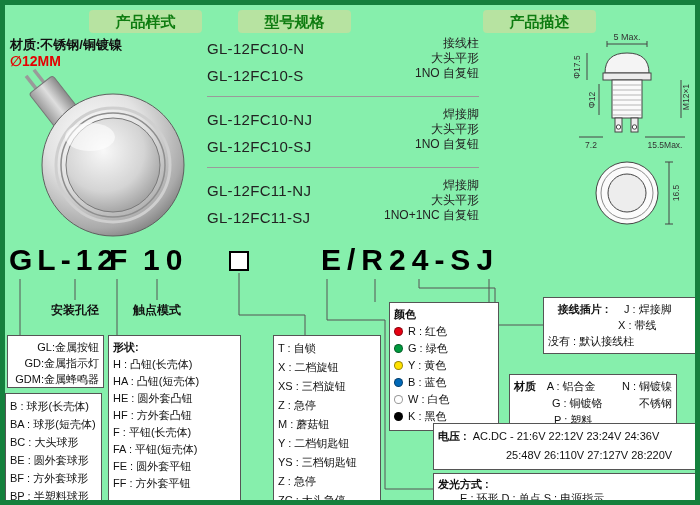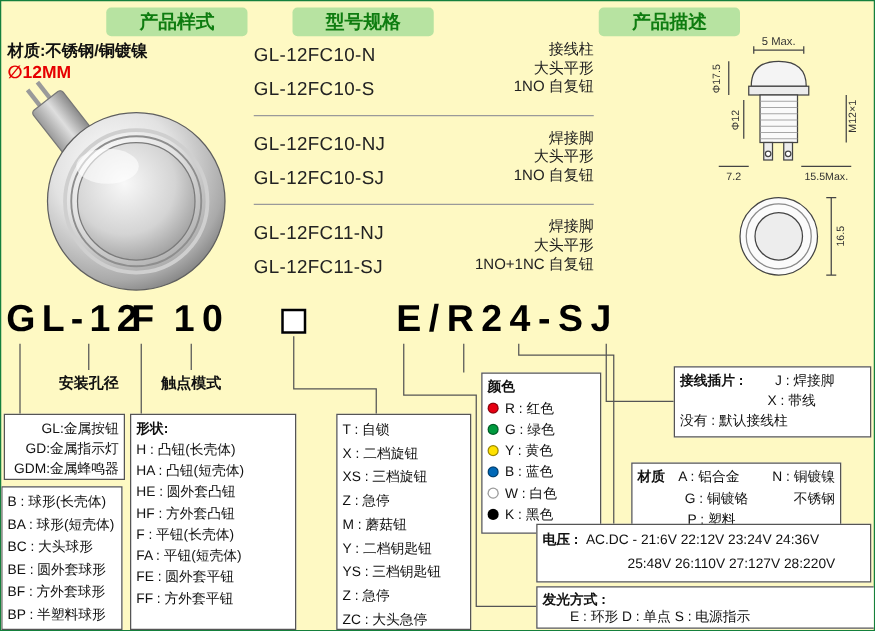--- a/index.html
+++ b/index.html
@@ -1,20 +1,20 @@
 <!DOCTYPE html>
 <html><head>
 <meta charset="utf-8">
 <style>
   * { margin:0; padding:0; box-sizing:border-box; }
   body { background:#ffffff; }
   .page {
-    position:relative; width:700px; height:505px; background:#fef9c3;
+    position:relative; width:700px; height:505px; background:#86efac;
     font-family:"Liberation Sans","DejaVu Sans",sans-serif; color:#111;
-    overflow:hidden; border:1px solid #15803d;
+    overflow:hidden; border:5px solid #15803d;
   }
   .pill {
     position:absolute; top:5px; height:23px; width:113px;
     background:#b7e3a1; color:#0e7c10; font-size:15px; font-weight:bold;
     text-align:center; line-height:23px; border-radius:4px;
   }
   .material-line { position:absolute; left:5px; top:31px; font-size:13px; font-weight:bold; }
   .diameter-line { position:absolute; left:5px; top:48px; font-size:14px; font-weight:bold; color:#e60000; }
 
   .model-table { position:absolute; left:202px; top:30px; width:272px; }
@@ -226,33 +226,33 @@
     <div>X :  二档旋钮</div>
     <div>XS : 三档旋钮</div>
     <div>Z :  急停</div>
     <div>M :  蘑菇钮</div>
     <div>Y :  二档钥匙钮</div>
     <div>YS : 三档钥匙钮</div>
     <div>Z :  急停</div>
     <div>ZC : 大头急停</div>
   </div>
 
-  <div class="spec-box lh17" style="left:384px; top:297px; width:96px; height:129px;">
+  <div class="spec-box lh17" style="left:384px; top:297px; width:110px; height:129px;">
     <div class="box-color-label">颜色</div>
     <div><span class="dot" style="background-color: rgb(230, 0, 18);"></span><span>R : 红色</span></div>
     <div><span class="dot" style="background-color: rgb(0, 154, 62);"></span><span>G : 绿色</span></div>
     <div><span class="dot" style="background-color: rgb(255, 225, 0);"></span><span>Y : 黄色</span></div>
     <div><span class="dot" style="background-color: rgb(0, 104, 183);"></span><span>B : 蓝色</span></div>
     <div><span class="dot" style="background-color: rgb(255, 255, 255);"></span><span>W : 白色</span></div>
     <div><span class="dot" style="background-color: rgb(0, 0, 0);"></span><span>K : 黑色</span></div>
   </div>
 
   <div class="spec-box lh16" style="left:538px; top:292px; width:158px; height:57px;">
     <div class="row-flex">
-      <span class="w70 vlabel" style="font-weight:bold;">接线插片 :</span>
+      <span class="w70 vlabel" style="font-weight:bold;text-align:center;">接线插片 :</span>
       <span>J : 焊接脚</span>
     </div>
     <div class="row-flex">
       <span class="w70"></span>
       <span>X : 带线</span>
     </div>
     <div>没有 : 默认接线柱</div>
   </div>
 
   <div class="spec-box lh17" style="left:504px; top:369px; width:168px; height:58px;">

